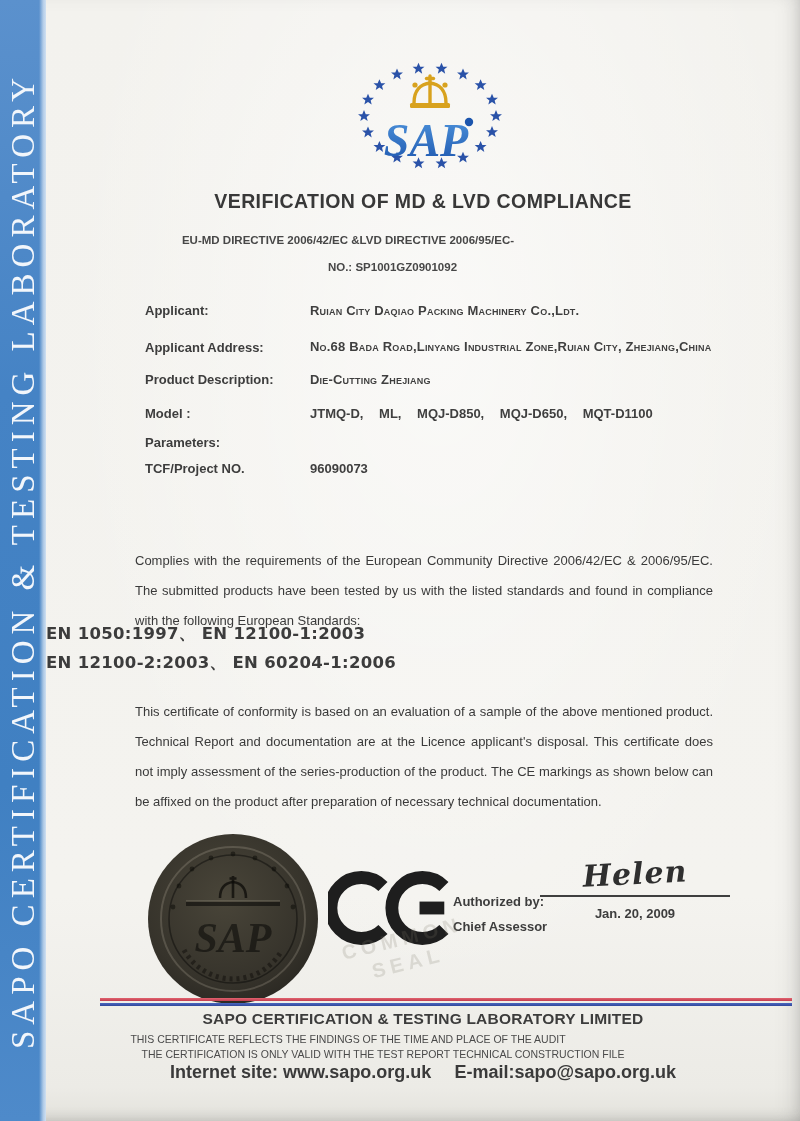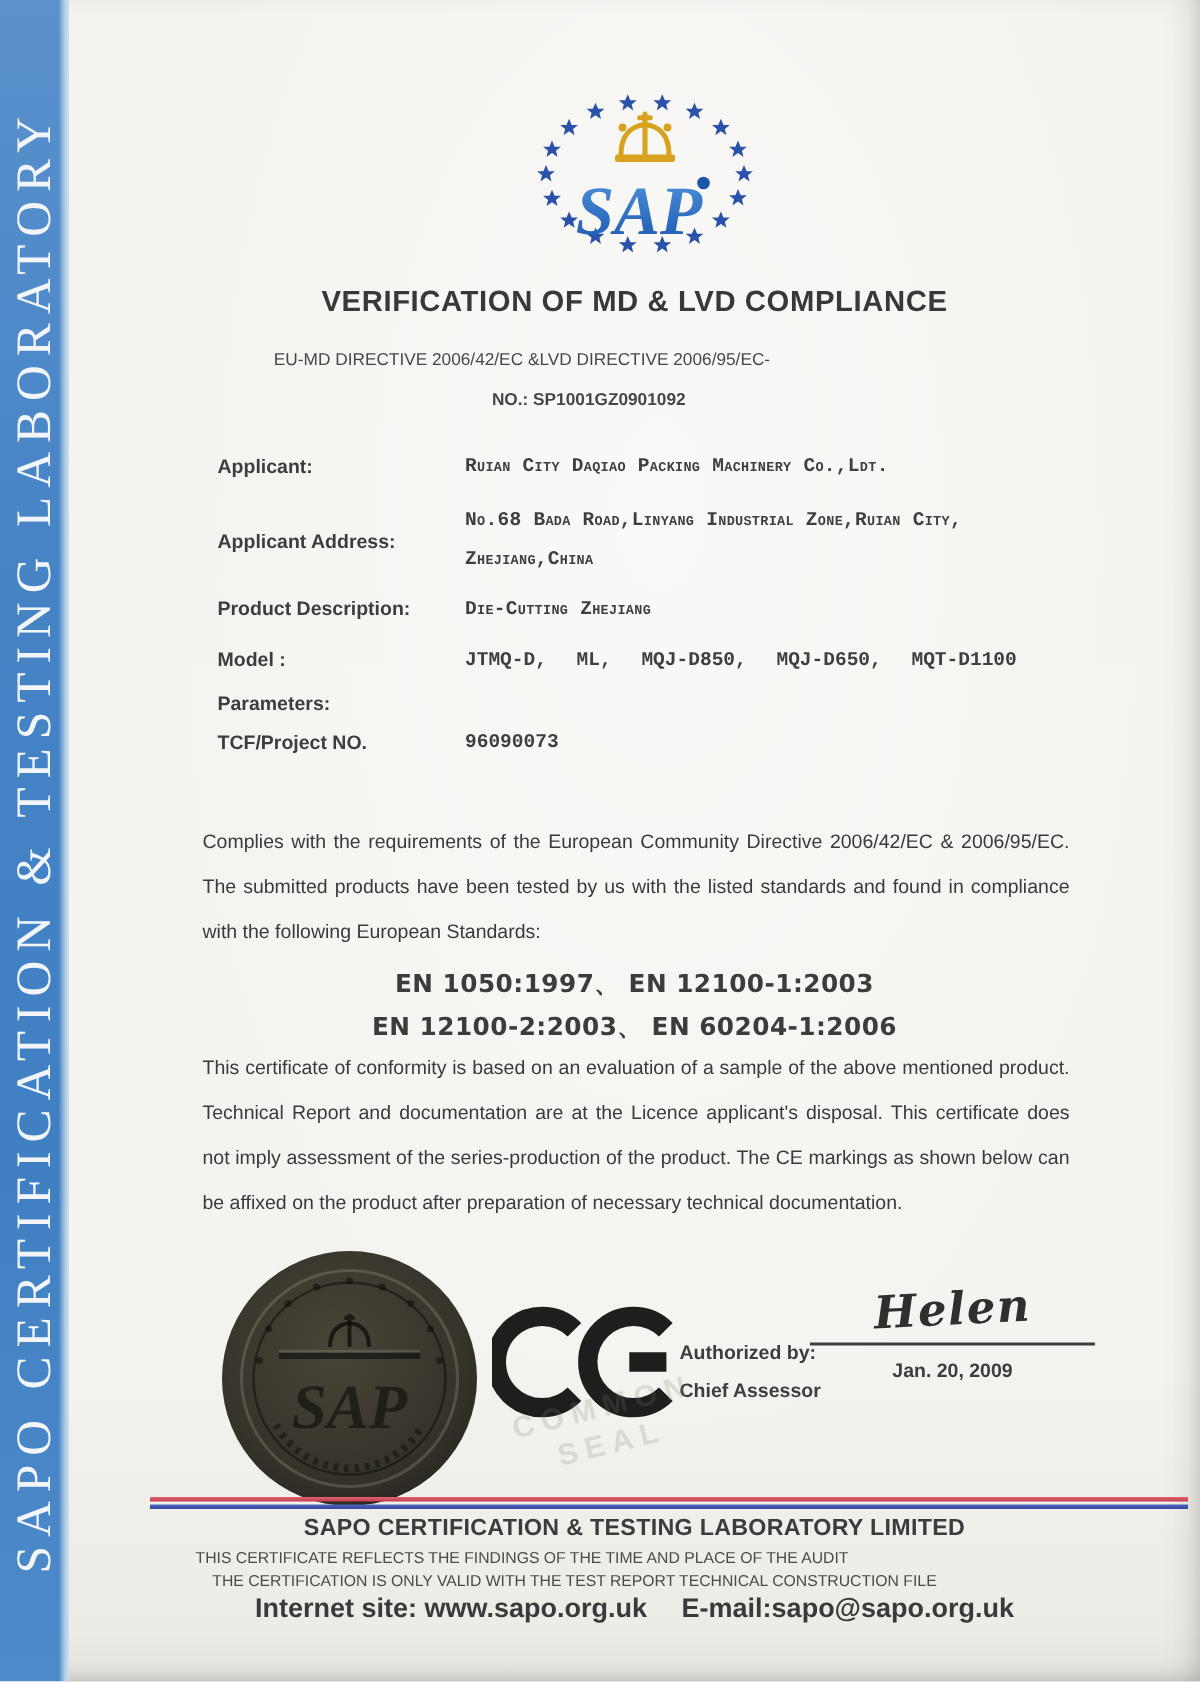--- a/index.html
+++ b/index.html
@@ -32,47 +32,47 @@
     font-size:33px; letter-spacing:6px; line-height:46px;
     color:#f2f6fb; text-align:center; white-space:nowrap;
   }
 
   
   .logo { position:absolute; left:335px; top:56px; width:190px; height:122px; }
 
   .title    { position:absolute; left:46px; width:754px; top:190px; text-align:center;
               font-size:19.5px; font-weight:bold; letter-spacing:.4px; color:#383838; }
   .subtitle { position:absolute; left:46px; width:604px; top:234px; text-align:center;
-              font-size:11.5px; font-weight:normal; color:#474747; }
+              font-size:11.5px; font-weight:bold; color:#474747; }
   .certno   { position:absolute; left:46px; width:693px; top:261px; text-align:center;
               font-size:11.5px; font-weight:bold; color:#474747; }
 
   
   .fields { position:absolute; left:145px; top:303px; width:590px; }
   .frow { display:flex; align-items:center; }
   .flabel { flex:0 0 165px; font-size:13px; font-weight:bold; color:#3d3d3d; }
-  .fvalue { font-size:13px; font-weight:bold; color:#3f3f3f;font-family:Liberation Mono, monospace; }
+  .fvalue { font-size:13px; font-weight:bold; color:#3f3f3f; }
   .sc { font-variant:small-caps; letter-spacing:.2px; }
   .row-applicant { margin-bottom:16px; }
   .row-address   { margin-bottom:12px; }
   .row-address .fvalue { max-width:408px; line-height:26px; }
   .row-product   { margin-bottom:19px; }
   .row-model     { margin-bottom:14px; }
   .row-model .fvalue { word-spacing:12px; }
   .row-params    { margin-bottom:11px; }
   .param-line { display:flex; line-height:19.5px; }
   .param-name { width:82px; }
 
   
   .para { position:absolute; left:135px; width:578px; font-size:13px; line-height:30px;
           text-align:justify; color:#3a3a3a; }
   .p1 { top:546px; }
   .p2 { top:697px; }
 
-  .standards { position:absolute; left:46px; width:754px; top:641px; text-align:center;
+  .standards { position:absolute; left:46px; width:754px; top:619px; text-align:left;
                font-size:16.5px; font-weight:bold; line-height:29px; color:#3c3c3c;
                font-family:"DejaVu Sans","Liberation Sans",sans-serif; letter-spacing:.3px; }
 
   
   .sigzone { position:absolute; left:0; top:828px; width:800px; height:172px; }
   .seal { position:absolute; left:146px; top:4px; width:174px; height:174px; }
   .ce   { position:absolute; left:328px; top:40px; width:124px; height:80px; }
   .auth { position:absolute; left:453px; top:66px; font-size:13px; font-weight:bold; color:#3d3d3d; }
   .auth .role { margin-top:10px; font-weight:bold; }
   .sig  { position:absolute; left:540px; top:28px; width:190px; text-align:center; }

